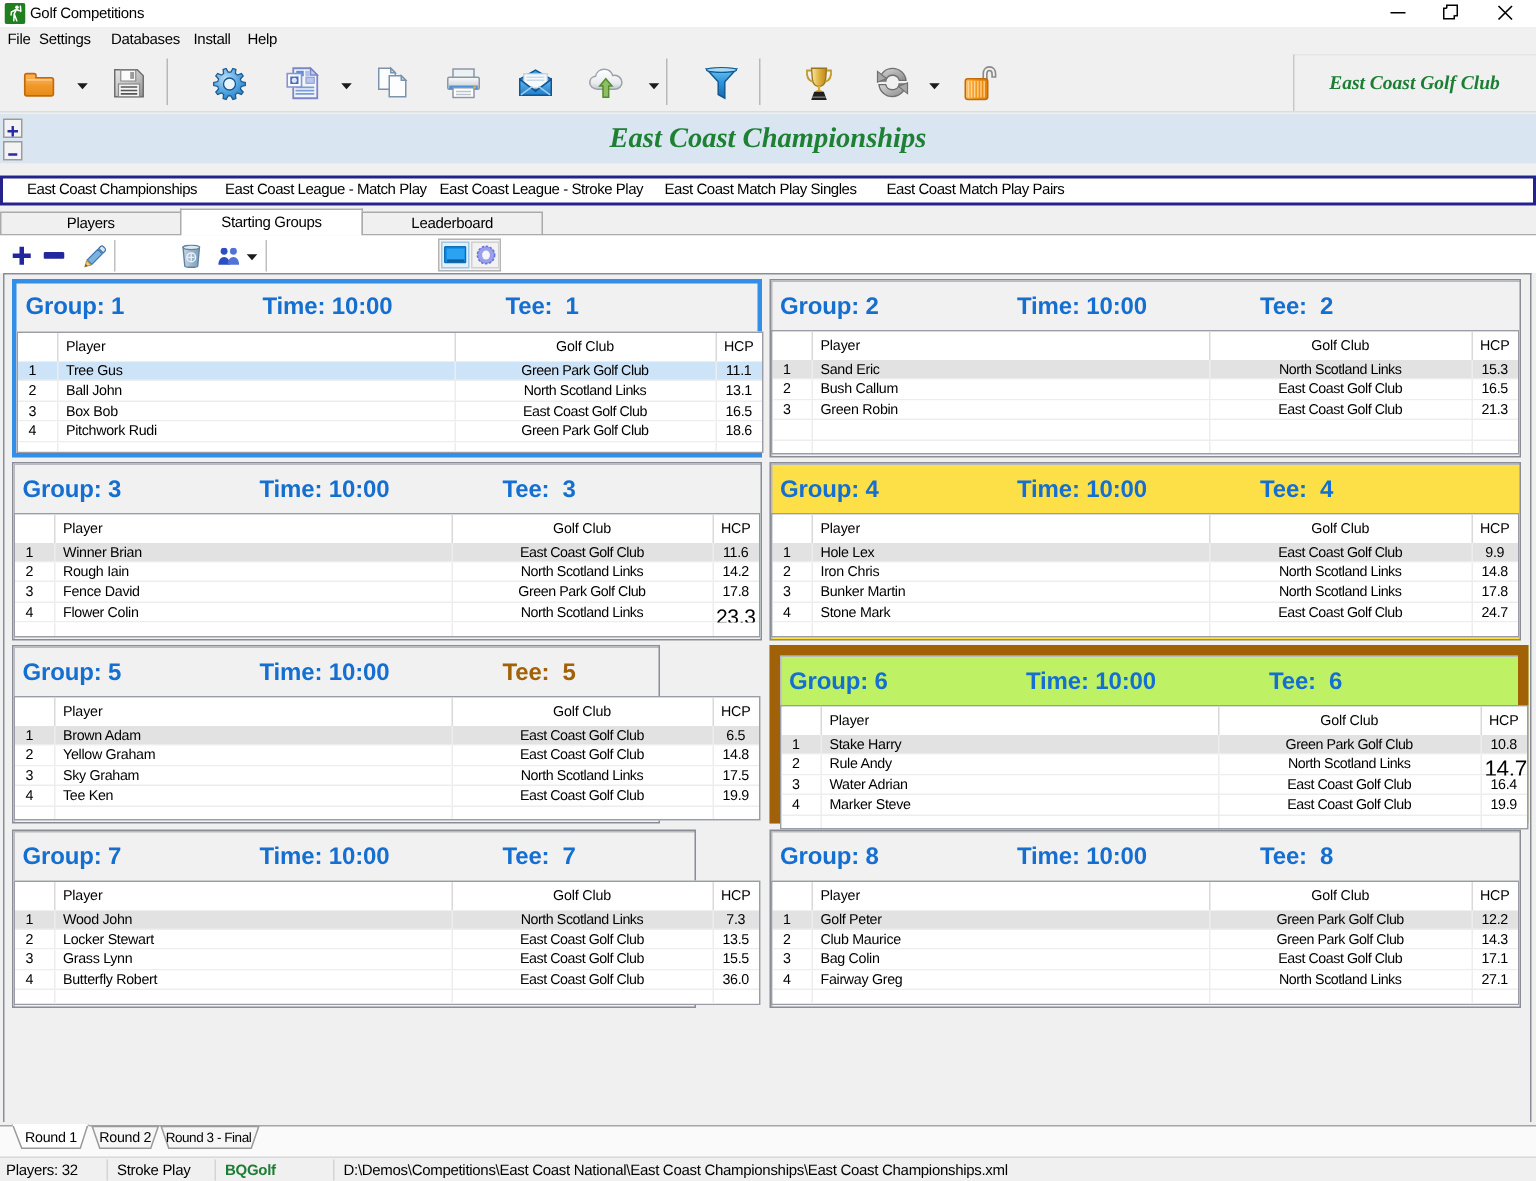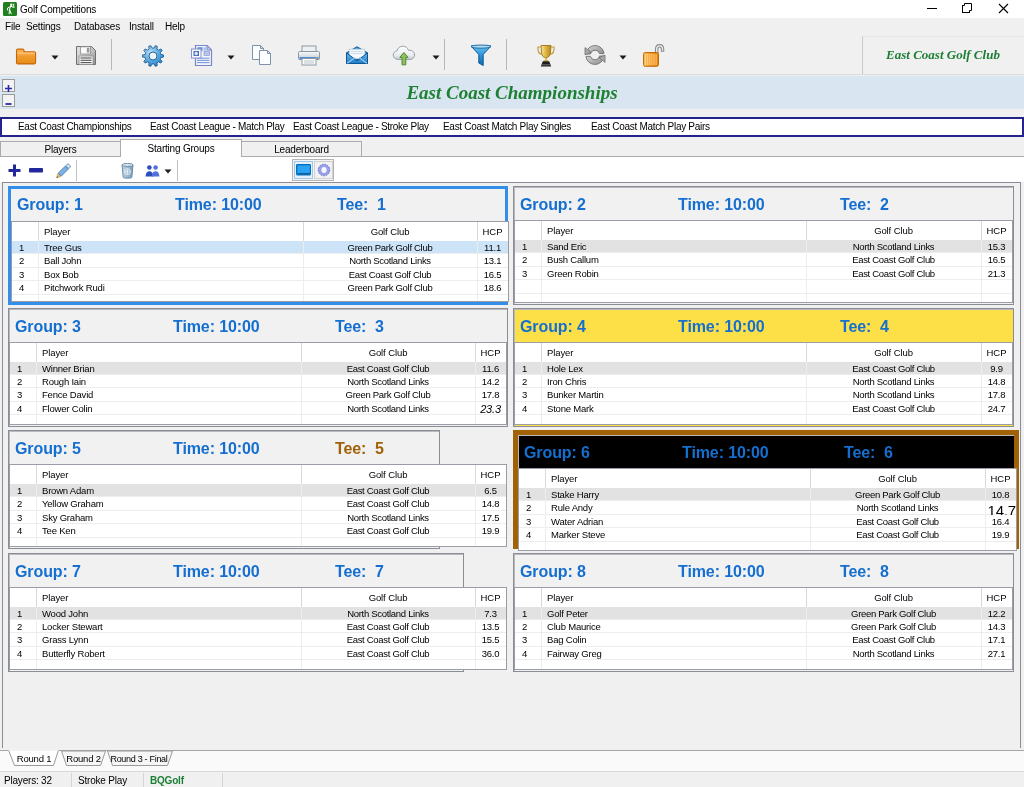--- a/index.html
+++ b/index.html
@@ -453,21 +453,21 @@
         <div style="position:absolute;left:291px;top:1px;width:174px;text-align:center;font-size:9.5px;letter-spacing:-0.3px;">Green Park Golf Club</div>
         <div style="position:absolute;left:465px;top:1px;width:31px;text-align:center;font-size:9.5px;letter-spacing:-0.2px;">17.8</div>
       </div>
       <div style="position:absolute;left:0;top:59.2px;width:496px;height:13.4px;background:#fff;border-bottom:1px solid #ededed;">
         <div style="position:absolute;left:26px;top:0;width:1px;height:13.4px;background:#ededed;"></div>
         <div style="position:absolute;left:291px;top:0;width:1px;height:13.4px;background:#ededed;"></div>
         <div style="position:absolute;left:465px;top:0;width:1px;height:13.4px;background:#ededed;"></div>
         <div style="position:absolute;left:7px;top:1px;font-size:9.5px;letter-spacing:-0.2px;">4</div>
         <div style="position:absolute;left:32px;top:1px;font-size:9.5px;letter-spacing:-0.2px;">Flower Colin</div>
         <div style="position:absolute;left:291px;top:1px;width:174px;text-align:center;font-size:9.5px;letter-spacing:-0.3px;">North Scotland Links</div>
-        <div style="position:absolute;left:465px;top:1px;width:31px;text-align:center;font-size:11px;letter-spacing:-0.2px;font-style:italic;">23.3</div>
+        <div style="position:absolute;left:465px;top:1px;width:31px;text-align:center;font-size:14px;letter-spacing:-0.2px;">23.3</div>
       </div>
       <div style="position:absolute;left:0;top:72.6px;width:496px;height:13.4px;background:#fff;border-bottom:1px solid #ededed;">
         <div style="position:absolute;left:26px;top:0;width:1px;height:13.4px;background:#ededed;"></div>
         <div style="position:absolute;left:291px;top:0;width:1px;height:13.4px;background:#ededed;"></div>
         <div style="position:absolute;left:465px;top:0;width:1px;height:13.4px;background:#ededed;"></div>
       </div>
     </div>
   </div>
 <div style="position:absolute;left:513px;top:307.5px;width:501px;height:119px;border:1px solid #8a8d96;box-shadow:inset 1px 1px 0 #b8bac0;background:#fde047;">
     <div style="position:absolute;left:6px;top:9px;font-size:16px;font-weight:bold;letter-spacing:-0.1px;color:#156fd0;">Group:&nbsp;4</div>
@@ -574,21 +574,21 @@
         <div style="position:absolute;left:291px;top:1px;width:174px;text-align:center;font-size:9.5px;letter-spacing:-0.3px;">East Coast Golf Club</div>
         <div style="position:absolute;left:465px;top:1px;width:31px;text-align:center;font-size:9.5px;letter-spacing:-0.2px;">19.9</div>
       </div>
       <div style="position:absolute;left:0;top:72.6px;width:496px;height:13.4px;background:#fff;border-bottom:1px solid #ededed;">
         <div style="position:absolute;left:26px;top:0;width:1px;height:13.4px;background:#ededed;"></div>
         <div style="position:absolute;left:291px;top:0;width:1px;height:13.4px;background:#ededed;"></div>
         <div style="position:absolute;left:465px;top:0;width:1px;height:13.4px;background:#ededed;"></div>
       </div>
     </div>
   </div>
-<div style="position:absolute;left:513px;top:430px;width:506px;height:119px;border:5px solid #a16207;box-shadow:inset 1px 1px 0 #b8bac0;background:#000000;">
+<div style="position:absolute;left:513px;top:430px;width:506px;height:119px;border:7px solid #a16207;box-shadow:inset 1px 1px 0 #b8bac0;background:#bef264;">
     <div style="position:absolute;left:6px;top:9px;font-size:16px;font-weight:bold;letter-spacing:-0.1px;color:#156fd0;">Group:&nbsp;6</div>
     <div style="position:absolute;left:164px;top:9px;font-size:16px;font-weight:bold;letter-spacing:-0.1px;color:#156fd0;">Time:&nbsp;10:00</div>
     <div style="position:absolute;left:326px;top:9px;font-size:16px;font-weight:bold;letter-spacing:-0.1px;color:#156fd0;">Tee:&nbsp;&nbsp;6</div>
     <div style="position:absolute;left:0px;top:33px;width:499px;height:83px;background:#fff;border:1px solid #9a9da6;overflow:hidden;">
       <div style="position:absolute;left:0;top:0;width:497px;height:19px;background:#fff;">
         <div style="position:absolute;left:26px;top:0;width:1px;height:19px;background:#d9d9d9;"></div>
         <div style="position:absolute;left:291px;top:0;width:1px;height:19px;background:#d9d9d9;"></div>
         <div style="position:absolute;left:466px;top:0;width:1px;height:19px;background:#d9d9d9;"></div>
         <div style="position:absolute;left:32px;top:4px;font-size:9.5px;letter-spacing:-0.1px;color:#000;">Player</div>
         <div style="position:absolute;left:291px;top:4px;width:175px;text-align:center;font-size:9.5px;letter-spacing:-0.1px;color:#000;">Golf Club</div>
@@ -765,13 +765,14 @@
   </svg>
 </div>
 
 <div class="abs" style="left:0;top:771px;width:1024px;height:16px;background:#f0f0f0;border-top:1px solid #d9d9d9;font-size:10px;letter-spacing:-0.2px;color:#000;">
   <div class="abs" style="left:4px;top:3px;">Players: 32</div>
   <div class="abs" style="left:71px;top:1px;width:1px;height:15px;background:#d4d4d4;"></div>
   <div class="abs" style="left:78px;top:3px;">Stroke Play</div>
   <div class="abs" style="left:143px;top:1px;width:1px;height:15px;background:#d4d4d4;"></div>
   <div class="abs" style="left:150px;top:3px;font-weight:bold;color:#1c7e34;">BQGolf</div>
   <div class="abs" style="left:222px;top:1px;width:1px;height:15px;background:#d4d4d4;"></div>
+  <div class="abs" style="left:229px;top:3px;">D:\Demos\Competitions\East Coast National\East Coast Championships\East Coast Championships.xml</div>
 </div>
 
 </body></html>

